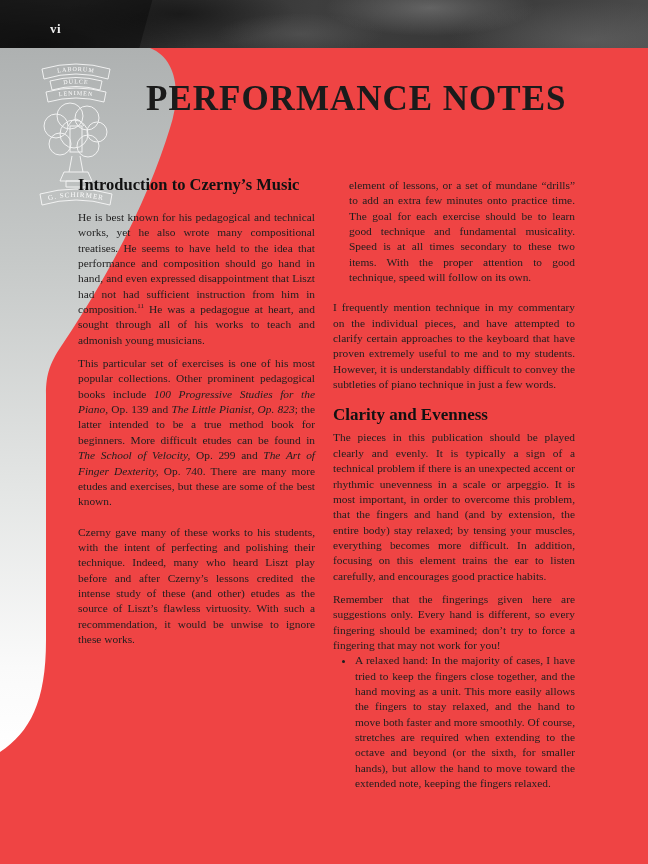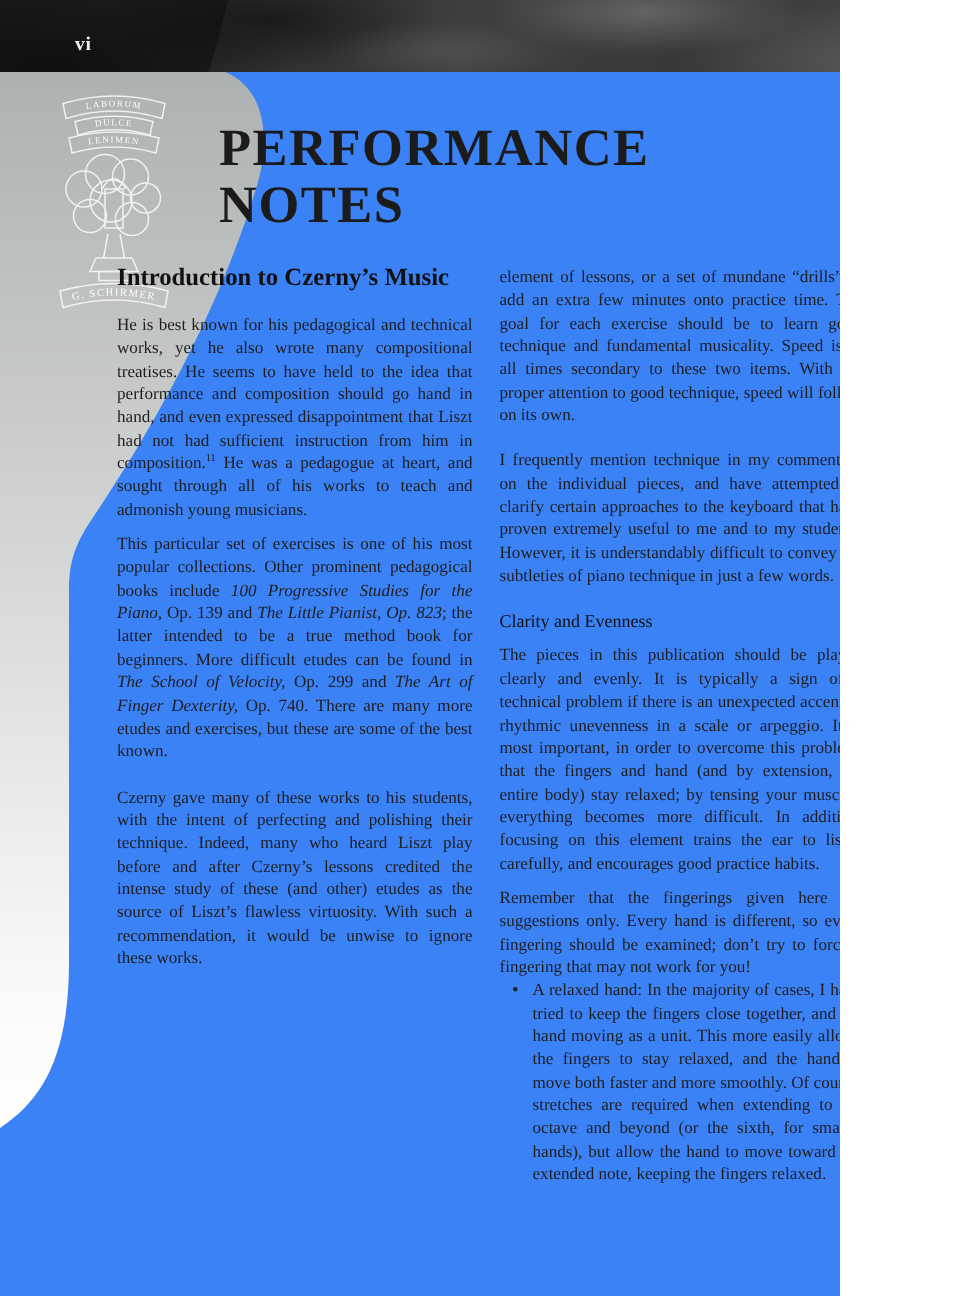--- a/index.html
+++ b/index.html
@@ -1,17 +1,17 @@
 <!DOCTYPE html>
 <html><head>
 <meta charset="utf-8">
 <style>
   html,body{margin:0;padding:0;background:#fff;}
   .page{
-    position:relative;width:560px;height:864px;overflow:hidden;background:#3b82f6;
+    position:relative;width:648px;height:864px;overflow:hidden;background:#ef4444;
     font-family:"Liberation Serif","DejaVu Serif",serif;
   }
   
   .band{
     position:absolute;left:0;top:0;width:648px;height:48px;z-index:2;
     background-image:
       radial-gradient(ellipse 150px 40px at 430px 8px,  rgba(150,150,150,.45), transparent 70%),
       radial-gradient(ellipse 200px 55px at 590px 40px, rgba(120,120,120,.40), transparent 70%),
       radial-gradient(ellipse 120px 30px at 300px 34px, rgba(110,110,110,.35), transparent 70%),
       radial-gradient(ellipse 160px 45px at 180px 14px, rgba(0,0,0,.45), transparent 72%),
@@ -37,27 +37,27 @@
     position:absolute;left:146px;top:80px;z-index:3;
     font-size:35px;line-height:38px;letter-spacing:1px;color:#1b1b1b;font-weight:bold;margin:0;
   }
   
   .col{position:absolute;top:168px;z-index:3;color:#1e1e1e;}
   .col-left{left:78px;width:237px;}
   .col-right{left:333px;width:242px;}
   .col p{
     margin:15px 0 0;text-align:justify;font-size:11.4px;line-height:15.35px;
   }
-  .col p.first{margin-top:10px;}
+  .col p.first{margin-top:10px;margin-left:16px;}
   h2{color:#111;margin:0;font-weight:bold;}
   .h-intro{font-size:16.5px;line-height:20px;margin-top:7px;}
   .h-big{font-size:19px;line-height:23.5px;margin-top:20px;}
   .after-h{margin-top:8px !important;}
   .lead{margin-top:6px !important;}
-  h3{font-size:12px;line-height:15px;color:#111;margin:15px 0 0;font-weight:normal;}
+  h3{font-size:17px;line-height:15px;color:#111;margin:15px 0 0;font-weight:bold;}
   ul{margin:15px 0 0;padding-left:22px;}
   ul.tight{margin-top:0;}
   li{font-size:11.4px;line-height:15.35px;text-align:justify;color:#1e1e1e;}
   sup{font-size:7px;line-height:0;}
   i{font-style:italic;}
 </style>
 </head>
 <body>
 
 <div class="page">

